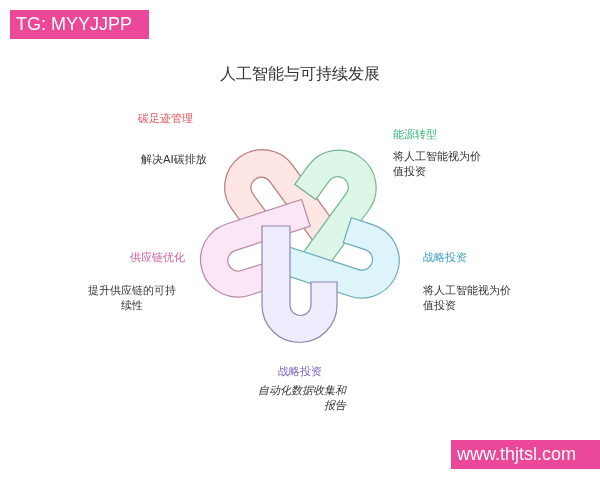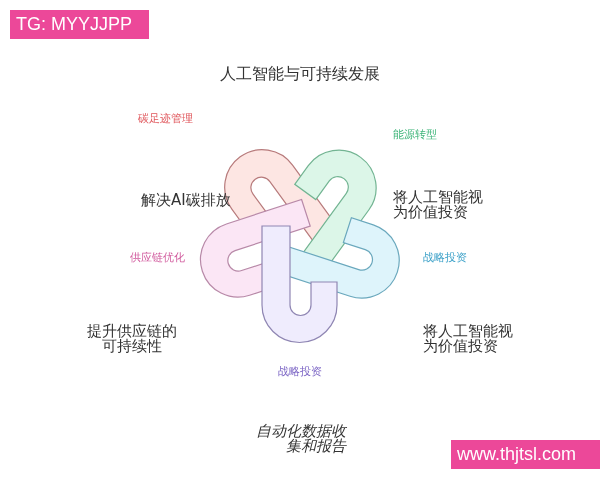--- a/index.html
+++ b/index.html
@@ -13,21 +13,21 @@
     font-family: "Liberation Sans", sans-serif; font-size: 18px;
     line-height: 28px; padding: 0 6px; white-space: nowrap;
   }
   .wm-top { left: 10px; top: 10px; width: 127px; height: 29px; }
   .wm-bottom { left: 451px; top: 440px; width: 138px; height: 29px; text-align: left; }
   .title {
     position: absolute; left: 0; width: 600px; top: 64px; text-align: center;
     font-size: 16px; color: #333333;
   }
   .label { position: absolute; font-size: 11px; font-weight: normal; white-space: nowrap; }
-  .desc { position: absolute; font-size: 15px; color: #333333; line-height: 15px; margin-top: 41px; }
+  .desc { position: absolute; font-size: 11px; color: #333333; line-height: 15px; }
   svg.diagram { position: absolute; left: 0; top: 0; }
 </style>
 </head>
 <body>
 
 <div class="watermark wm-top">TG: MYYJJPP</div>
 
 <div class="title">人工智能与可持续发展</div>
 
 <svg class="diagram" width="600" height="480" viewBox="0 0 600 480">

